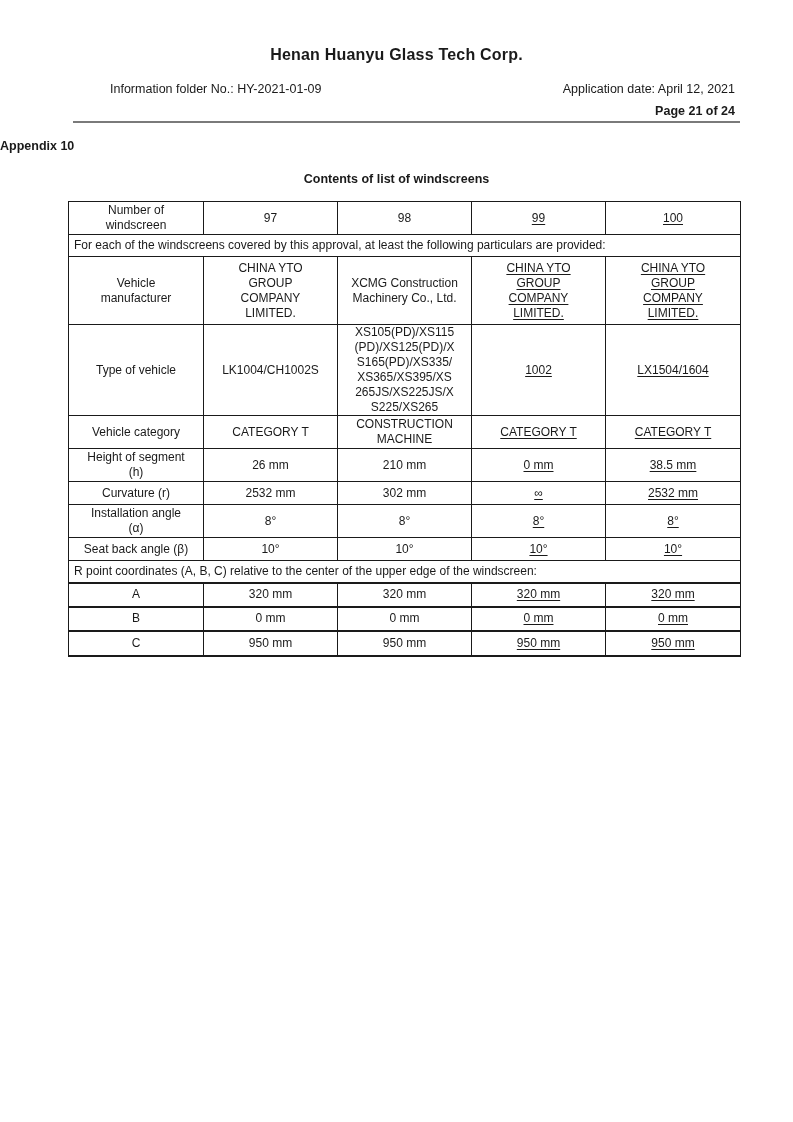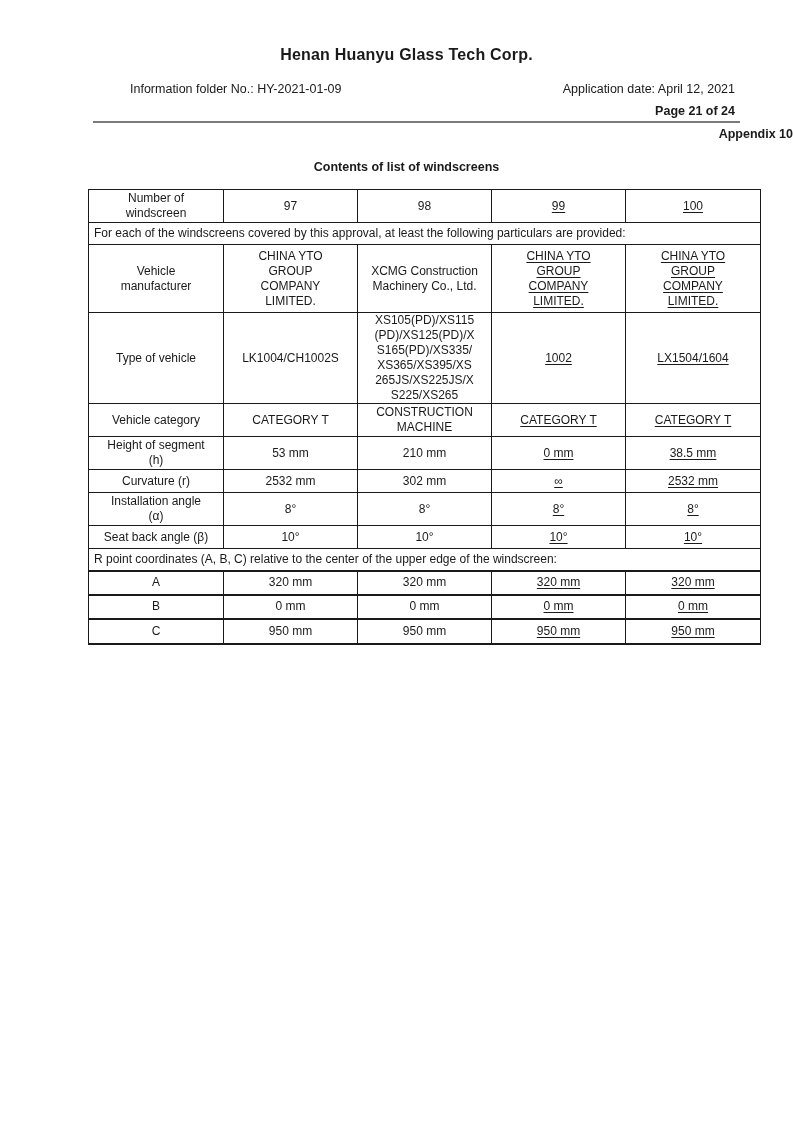--- a/index.html
+++ b/index.html
@@ -4,42 +4,41 @@
 <style>
   * { box-sizing: border-box; margin: 0; padding: 0; }
   html, body { background: #ffffff; }
   body { font-family: "Liberation Sans", "DejaVu Sans", sans-serif; color: #1a1a1a; }
   .page {
     position: relative;
     width: 793px;
     height: 1122px;
     background: #ffffff;
     overflow: hidden;
-    padding-left: 20px;
   }
   .doc-title {
     margin-top: 46px;
     text-align: center;
     font-size: 16px;
     font-weight: bold;
     letter-spacing: 0.2px;
   }
   .info-block {
     margin: 18px 58px 0 110px;
     font-size: 12.5px;
   }
   .info-row { display: flex; justify-content: space-between; align-items: flex-end; }
   .page-num { text-align: right; margin-top: 8px; font-weight: bold; }
   .rule {
     margin: 3px 53px 0 73px;
     border-top: 2px solid #7a7a7a;
   }
   .appendix {
-    margin-top: 4px;
-    text-align: right;
+    margin-top: 16px;
+    text-align: left;
     font-size: 12.5px;
     font-weight: bold;
   }
   .subtitle {
     margin-top: 19px;
     text-align: center;
     font-size: 12.5px;
     font-weight: bold;
   }
   table.ws-table {
@@ -154,21 +153,21 @@
         <td>Vehicle category</td>
         <td>CATEGORY T</td>
         <td>CONSTRUCTION
 MACHINE</td>
         <td>CATEGORY T</td>
         <td>CATEGORY T</td>
       </tr>
       <tr class="data rh32">
         <td>Height of segment
 (h)</td>
-        <td>53 mm</td>
+        <td>26 mm</td>
         <td>210 mm</td>
         <td>0 mm</td>
         <td>38.5 mm</td>
       </tr>
       <tr class="data rh23">
         <td>Curvature (r)</td>
         <td>2532 mm</td>
         <td>302 mm</td>
         <td>∞</td>
         <td>2532 mm</td>

